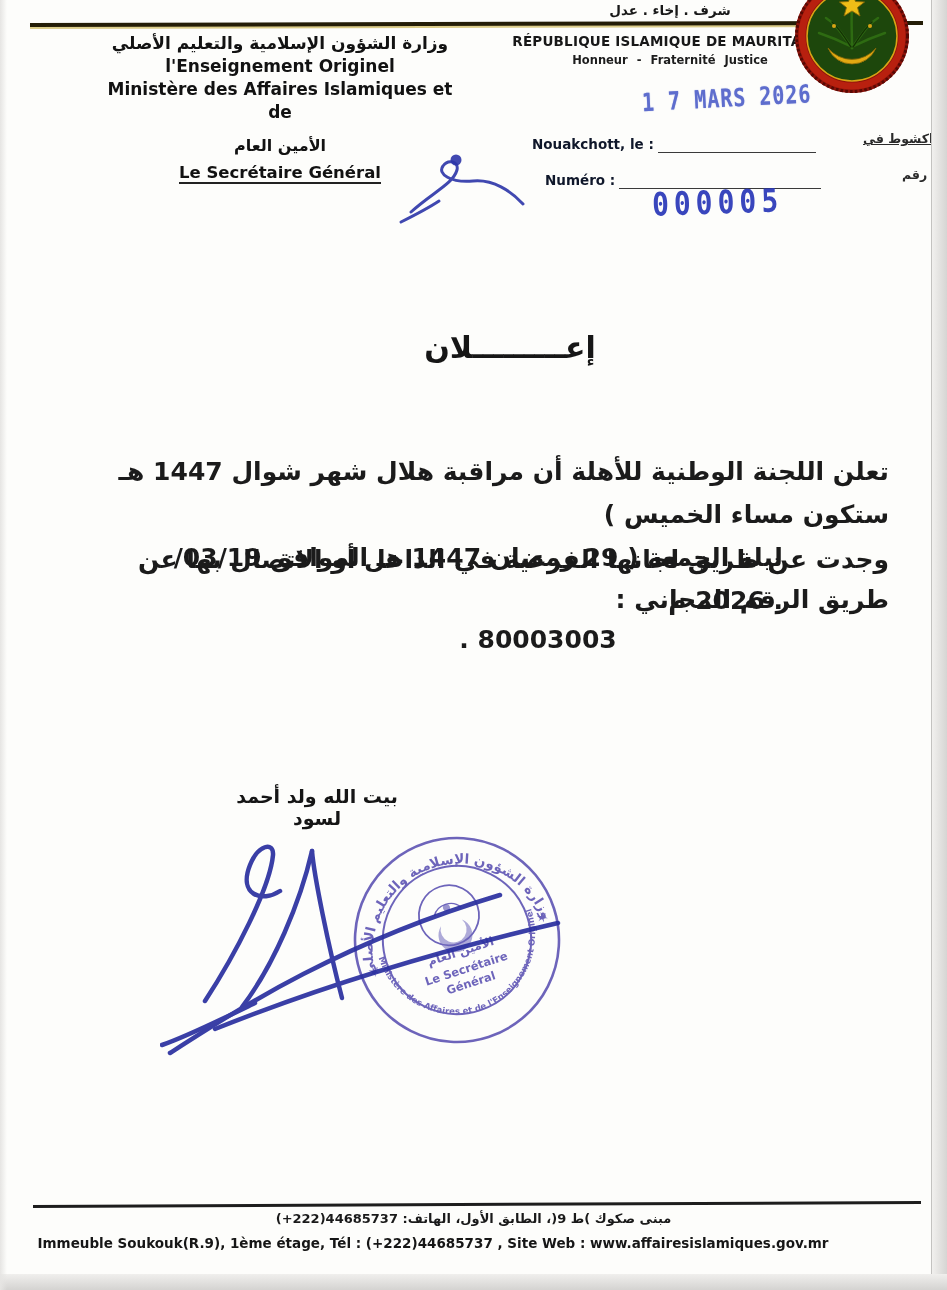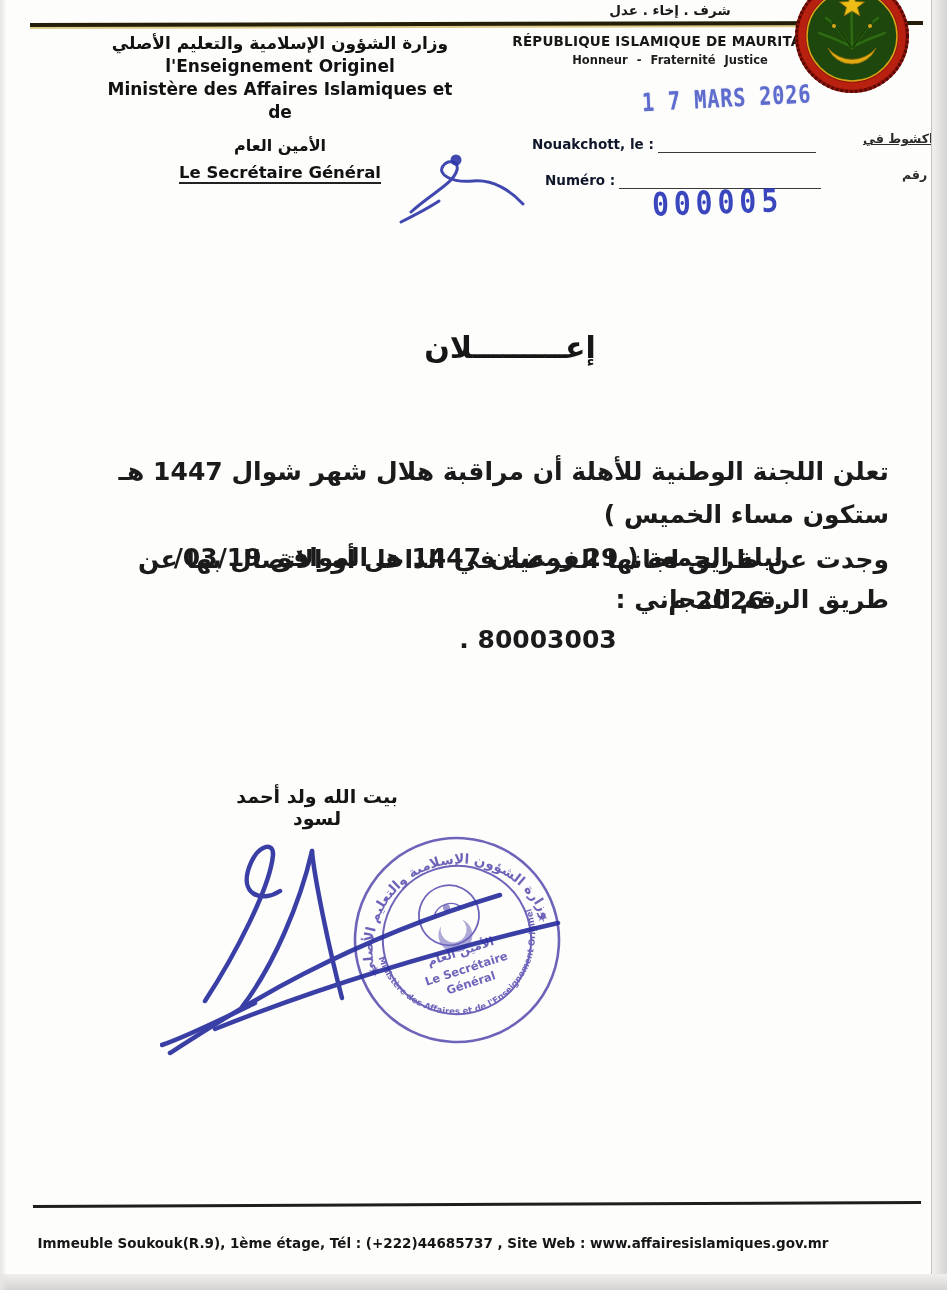--- a/index.html
+++ b/index.html
@@ -166,15 +166,16 @@
       <path d="M 45,168 C 75,122 110,55 113,22 C 114,8 98,12 90,32 C 78,62 102,70 120,58"></path>
       <path d="M 152,18 C 154,42 168,112 182,165"></path>
       <path d="M 152,18 C 140,70 114,132 82,174"></path>
       <path d="M 10,220 C 80,175 180,110 340,62"></path>
       <path d="M 2,212 C 28,203 58,188 95,170"></path>
       <path d="M 55,196 C 140,162 260,122 398,90"></path>
     </g>
   </svg>
 
   <div class="abs rule-bottom"></div>
+  <div class="abs foot-ar">مبنى صكوك )ط 9(، الطابق الأول، الهاتف: ‎(+222)44685737‎</div>
   <div class="abs foot-fr">Immeuble Soukouk(R.9), 1ème étage, Tél : (+222)44685737 , Site Web : www.affairesislamiques.gov.mr</div>
 
 </div>
 
 </body></html>

